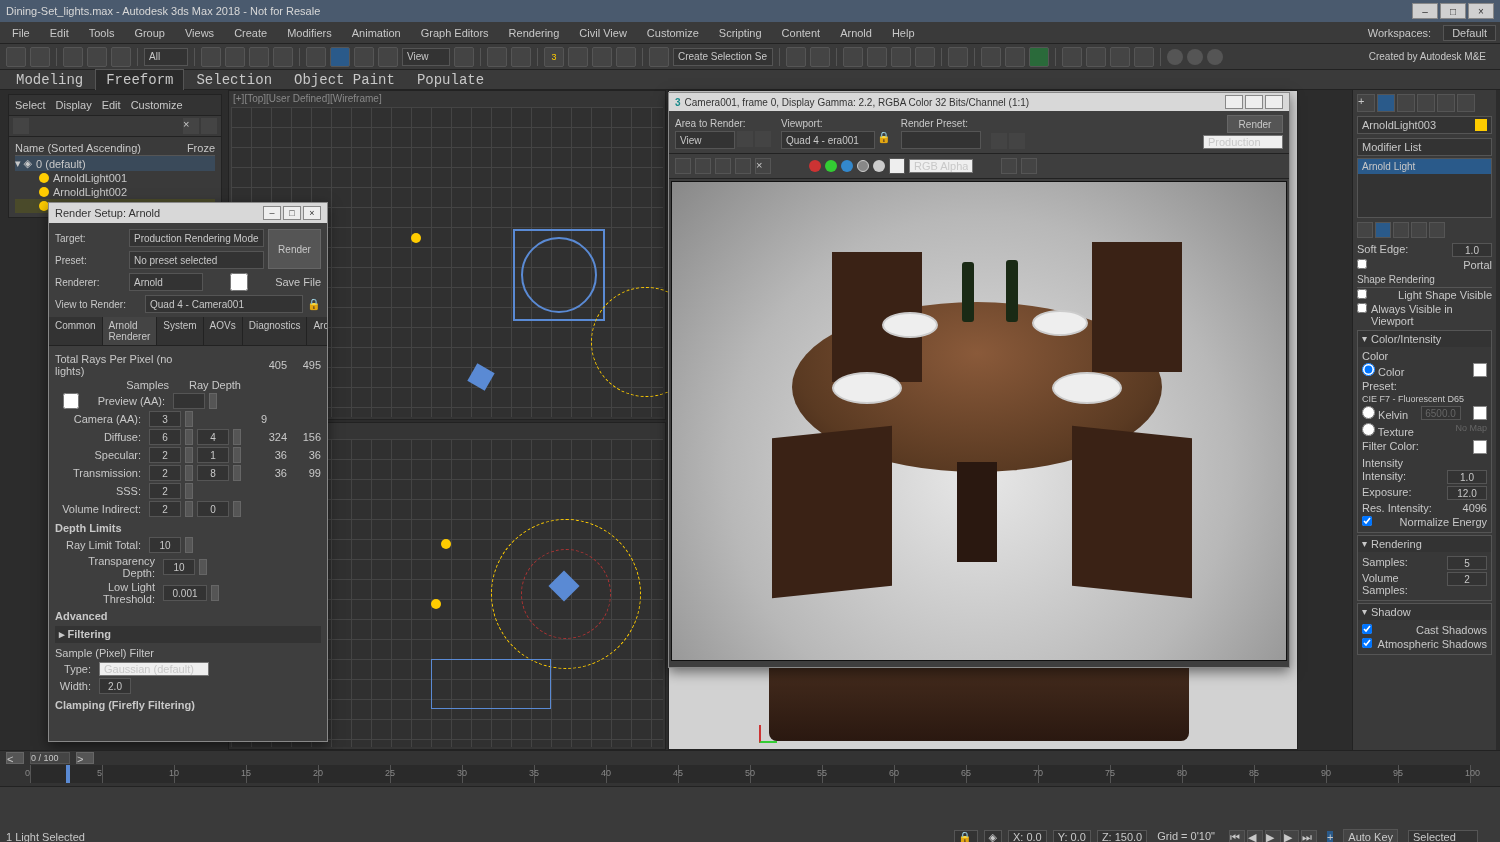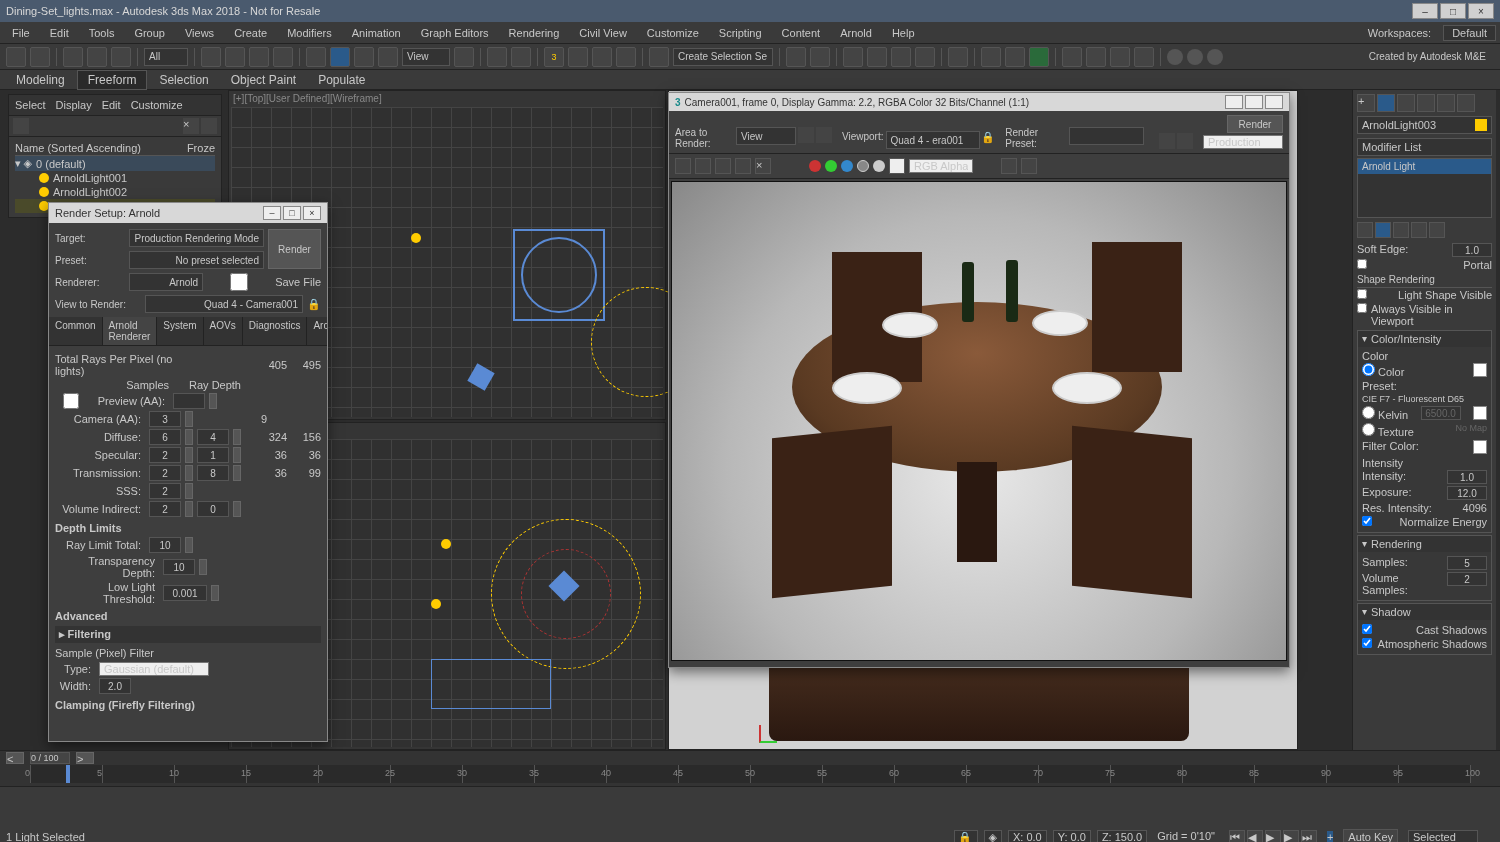--- a/index.html
+++ b/index.html
@@ -10,21 +10,21 @@
 .winbtns div{ width:26px; height:16px; background:#d0d0d0; border:1px solid #888; display:flex; align-items:center; justify-content:center; color:#333; font-size:10px;}
 .menubar{ background:#3a3a3a; height:22px; display:flex; align-items:center; padding:0 4px; gap:4px; border-bottom:1px solid #222;}
 .menubar span{ padding:2px 8px; cursor:pointer;}
 .workspace{ margin-left:auto; display:flex; align-items:center; gap:4px; font-size:10px;}
 .toolbar1{ background:#3a3a3a; height:26px; display:flex; align-items:center; padding:0 6px; gap:4px; border-bottom:1px solid #222;}
 .toolbar1 .btn{ width:20px; height:20px; background:#444; border:1px solid #555; border-radius:2px;}
 .toolbar1 .sep{ width:1px; height:18px; background:#555; margin:0 2px;}
 .toolbar1 select, .toolbar1 input{ background:#333; border:1px solid #555; color:#c8c8c8; font-size:10px; height:18px;}
 .created{ margin-left:auto; padding-right:8px; font-size:10px;}
 .toolbar2{ background:#3a3a3a; height:20px; display:flex; align-items:center; padding:0 6px; gap:2px; border-bottom:1px solid #222;}
-.toolbar2 span{ padding:2px 10px; cursor:pointer; font-size:12px;}
+.toolbar2 span{ padding:2px 10px; cursor:pointer; font-size:14px;font-family:Liberation Mono, monospace;}
 .toolbar2 span.active{ background:#2a2a2a; border:1px solid #555;}
 .main{ position:relative; height:660px; background:#2c2c2c;}
 .viewport{ position:absolute; background:#353535; border:1px solid #222;}
 .vp-tl{ left:228px; top:0; width:438px; height:330px;}
 .vp-bl{ left:228px; top:332px; width:438px; height:328px;}
 .vp-right{ left:668px; top:0; width:630px; height:660px;}
 .vp-label{ position:absolute; top:2px; left:4px; font-size:10px; color:#888;}
 .grid{ position:absolute; inset:16px 2px 2px 2px; background:
   linear-gradient(#444 1px,transparent 1px) 0 0/20px 20px,
   linear-gradient(90deg,#444 1px,transparent 1px) 0 0/20px 20px,
@@ -38,39 +38,39 @@
 .se-row.sel{ background:#4a4a2a;}
 .bulb{ width:10px; height:10px; background:#ffcc00; border-radius:50%; display:inline-block;}
 
 .render-setup{ position:absolute; left:48px; top:112px; width:280px; height:540px; background:#3e3e3e; border:1px solid #888; box-shadow:0 4px 12px rgba(0,0,0,0.5); display:flex; flex-direction:column;}
 .rs-title{ background:#d8d8d8; color:#333; height:20px; display:flex; align-items:center; padding:0 6px; justify-content:space-between;}
 .rs-title .btns{ display:flex; gap:2px;}
 .rs-title .btns div{ width:18px; height:14px; border:1px solid #888; background:#eee; font-size:9px; display:flex; align-items:center; justify-content:center; color:#333;}
 .rs-body{ padding:6px; flex:1; overflow:hidden;}
 .rs-row{ display:flex; align-items:center; margin-bottom:4px; gap:4px;}
 .rs-row label{ width:70px; font-size:10px;}
-.rs-row select,.rs-row input{ flex:1; background:#333; border:1px solid #555; color:#c8c8c8; height:18px; font-size:10px; padding:0 4px;text-align:right;}
+.rs-row select,.rs-row input{ flex:1; background:#333; border:1px solid #555; color:#c8c8c8; height:18px; font-size:10px; padding:0 4px;}
 .rs-render-btn{ width:54px; height:40px; background:#555; border:1px solid #666; display:flex; align-items:center; justify-content:center; font-size:10px;}
 .rs-tabs{ display:flex; border-bottom:1px solid #222; margin:4px -6px;}
 .rs-tabs span{ padding:3px 6px; font-size:10px; background:#333; border-right:1px solid #222;}
 .rs-tabs span.active{ background:#444;}
 .rs-section{ font-size:10px; padding:2px 0;}
 .rs-param{ display:flex; align-items:center; gap:4px; padding:1px 0;}
 .rs-param label{ width:90px; text-align:right; padding-right:4px;}
 .rs-param input{ width:32px; background:#333; border:1px solid #555; color:#c8c8c8; height:16px; font-size:10px; text-align:center;}
 .rs-param .sp{ width:8px; height:16px; background:#555; border:1px solid #666;}
 .rs-hdr{ font-weight:bold; margin:4px 0 2px;}
 
 .framebuf{ position:absolute; left:668px; top:2px; width:622px; height:576px; background:#3e3e3e; border:1px solid #888; box-shadow:0 4px 12px rgba(0,0,0,0.5);}
 .fb-title{ background:#d8d8d8; height:18px; display:flex; align-items:center; padding:0 6px; justify-content:space-between;}
 .fb-title span{ color:#333; font-size:10px;}
 .fb-title .btns{ display:flex; gap:2px;}
 .fb-title .btns div{ width:18px; height:14px; border:1px solid #888; background:#eee;}
 .fb-tools{ display:flex; padding:4px 6px; gap:10px; align-items:flex-end; border-bottom:1px solid #222;}
-.fb-col{ display:flex; gap:2px;}
+.fb-col{ display:flex; flex-direction:column; gap:2px;}
 .fb-col label{ font-size:10px;}
 .fb-col select{ background:#333; border:1px solid #555; color:#c8c8c8; font-size:10px; height:18px;}
 .fb-rbtn{ margin-left:auto; display:flex; flex-direction:column; align-items:flex-end; gap:2px;}
 .fb-rbtn button{ background:#555; border:1px solid #666; color:#c8c8c8; width:56px; height:18px; font-size:10px;}
 .fb-tools2{ display:flex; padding:4px 6px; gap:4px; border-bottom:1px solid #222; align-items:center;}
 .fb-tools2 .ic{ width:16px; height:16px; background:#444; border:1px solid #555;}
 .fb-tools2 .dot{ width:12px; height:12px; border-radius:50%;}
 .fb-image{ background:#ddd; flex:1; height:480px; border:1px solid #111; margin:2px; position:relative; background:radial-gradient(circle at 50% 60%, #e8e8e8 0%, #b8b8b8 60%, #888 100%);}
 
 .right-panel{ position:absolute; right:4px; top:0; width:144px; height:660px; background:#3a3a3a; border-left:1px solid #222; padding:4px; overflow:hidden;}

